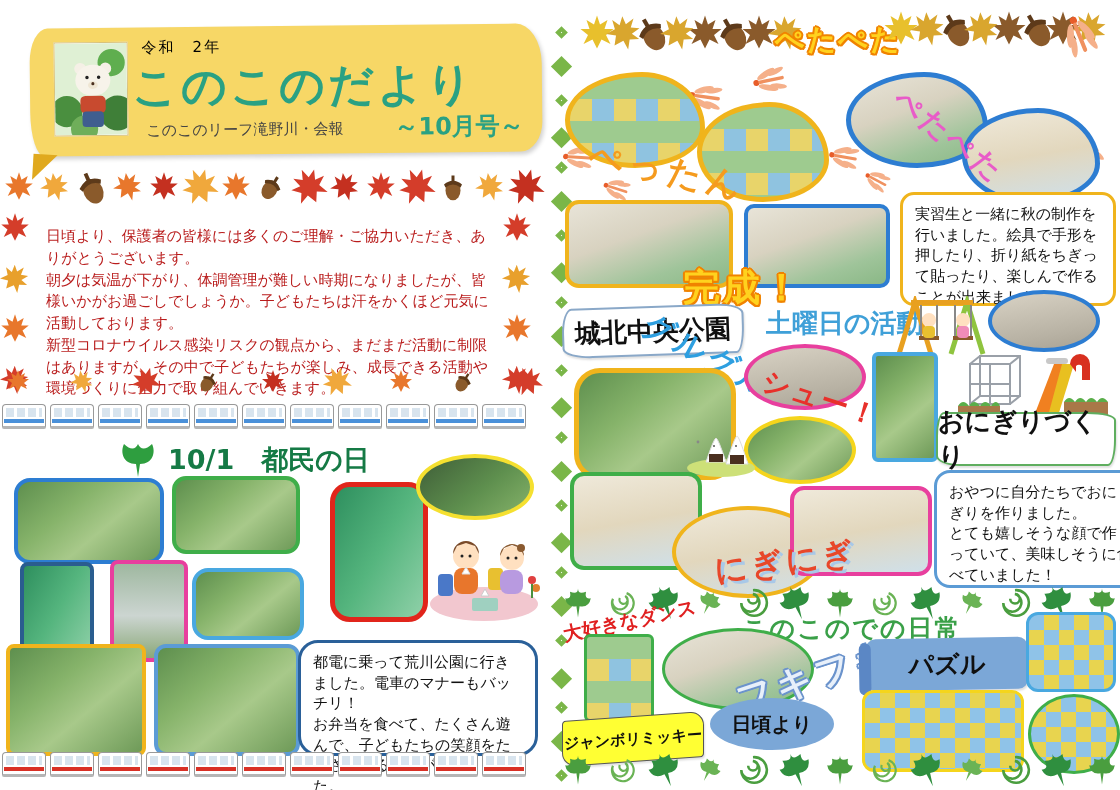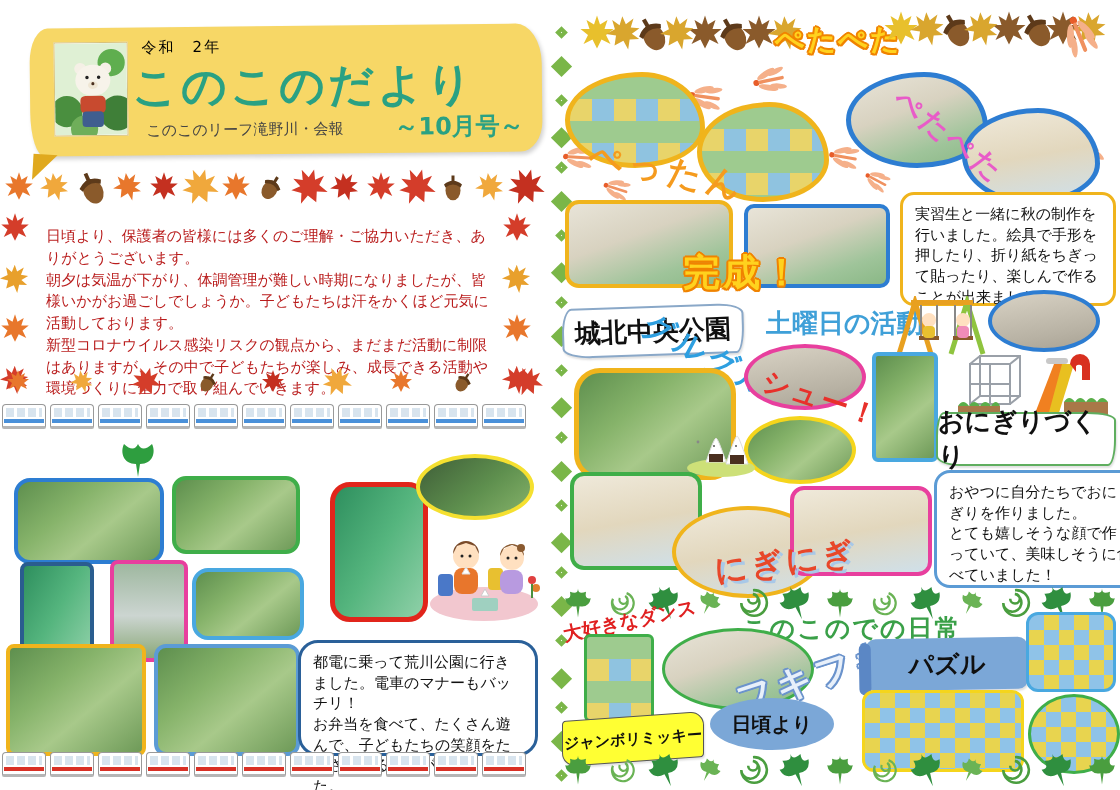--- a/index.html
+++ b/index.html
@@ -61,21 +61,21 @@
   .t-blue{left:2px;top:404px;--stripe:#4a90d9}
   .t-red{left:2px;top:752px;--stripe:#d93025}
   .watermark{position:absolute;left:512px;top:816px;font-size:14px;color:#999}
 
   
   .h-tomin{position:absolute;left:118px;top:442px;display:flex;align-items:center;gap:10px}
   .h-tomin span{font-size:27px;font-weight:bold;color:#157a45}
   .out-yellow{color:#ffd21e;font-weight:bold;
       text-shadow:2px 0 #f08300,-2px 0 #f08300,0 2px #f08300,0 -2px #f08300,1.5px 1.5px #f08300,-1.5px 1.5px #f08300,1.5px -1.5px #f08300,-1.5px -1.5px #f08300}
   .h-aki{position:absolute;left:775px;top:20px;font-size:29px;letter-spacing:2px}
-  .lb-kansei{position:absolute;left:683px;top:248px;font-size:37px;letter-spacing:3px}
+  .lb-kansei{position:absolute;left:683px;top:263px;font-size:37px;letter-spacing:3px}
   .lb-pettan{position:absolute;left:588px;top:148px;font-size:34px;font-weight:bold;color:#f59b1e;
       transform:rotate(12deg);letter-spacing:5px}
   .lb-petapeta{position:absolute;left:884px;top:116px;font-size:29px;font-weight:bold;color:#e85bc8;
       transform:rotate(38deg);letter-spacing:3px}
   .wavy{position:absolute;background:#fff;display:flex;align-items:center;justify-content:center;
       font-weight:bold;color:#101010;box-shadow:1px 2px 2px rgba(0,0,0,.12)}
   .b-johoku{left:562px;top:306px;width:182px;height:50px;border:2px solid #8aa8c8;font-size:26px;
       border-radius:10px 26px 8px 30px/26px 10px 28px 10px;transform:rotate(-2deg)}
   .h-saturday{position:absolute;left:766px;top:306px;font-size:26px;font-weight:bold;color:#3fa0d8}
   .lb-guruguru{position:absolute;left:636px;top:334px;font-size:32px;font-weight:bold;color:#2e9fe0;
@@ -313,20 +313,21 @@
         <i class="car"></i>
         <i class="car"></i>
         <i class="car"></i>
         <i class="car"></i>
       </div>
 
     <div class="h-tomin">
       <svg width="40" height="36">
           <use href="#ginkgo"></use>
         </svg>
+      <span>10/1　都民の日</span>
     </div>
 
     <div class="photo ph-park" style="left:14px;top:478px;width:150px;height:86px;border-color:#2d7dd2;border-radius:16px"></div>
     <div class="photo ph-park" style="left:172px;top:476px;width:128px;height:78px;border-color:#3fae49;border-radius:14px"></div>
     <div class="photo ph-slide" style="left:330px;top:482px;width:98px;height:140px;border-color:#e1251b;border-radius:20px;border-width:5px"></div>
     <div class="photo ell ph-parkdark" style="left:416px;top:454px;width:118px;height:66px;border-color:#f5e030"></div>
 
     <div class="illo" style="left:428px;top:518px">
       <svg viewBox="0 0 112 106" width="112" height="106">
         <ellipse cx="56" cy="86" rx="54" ry="17" fill="#f2c7cf"></ellipse>

